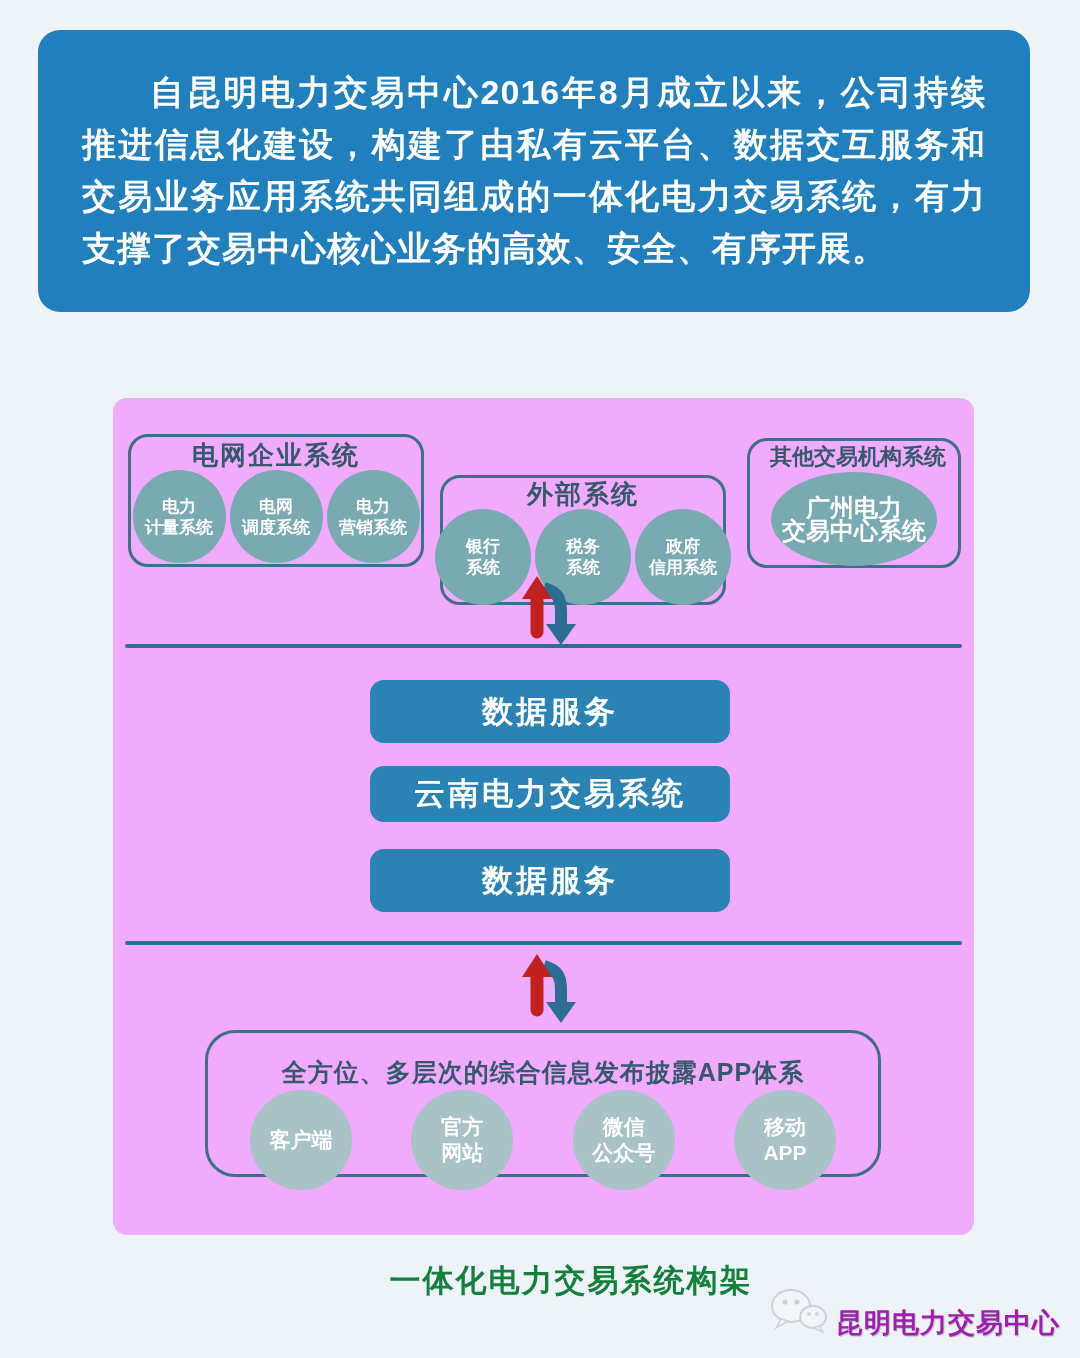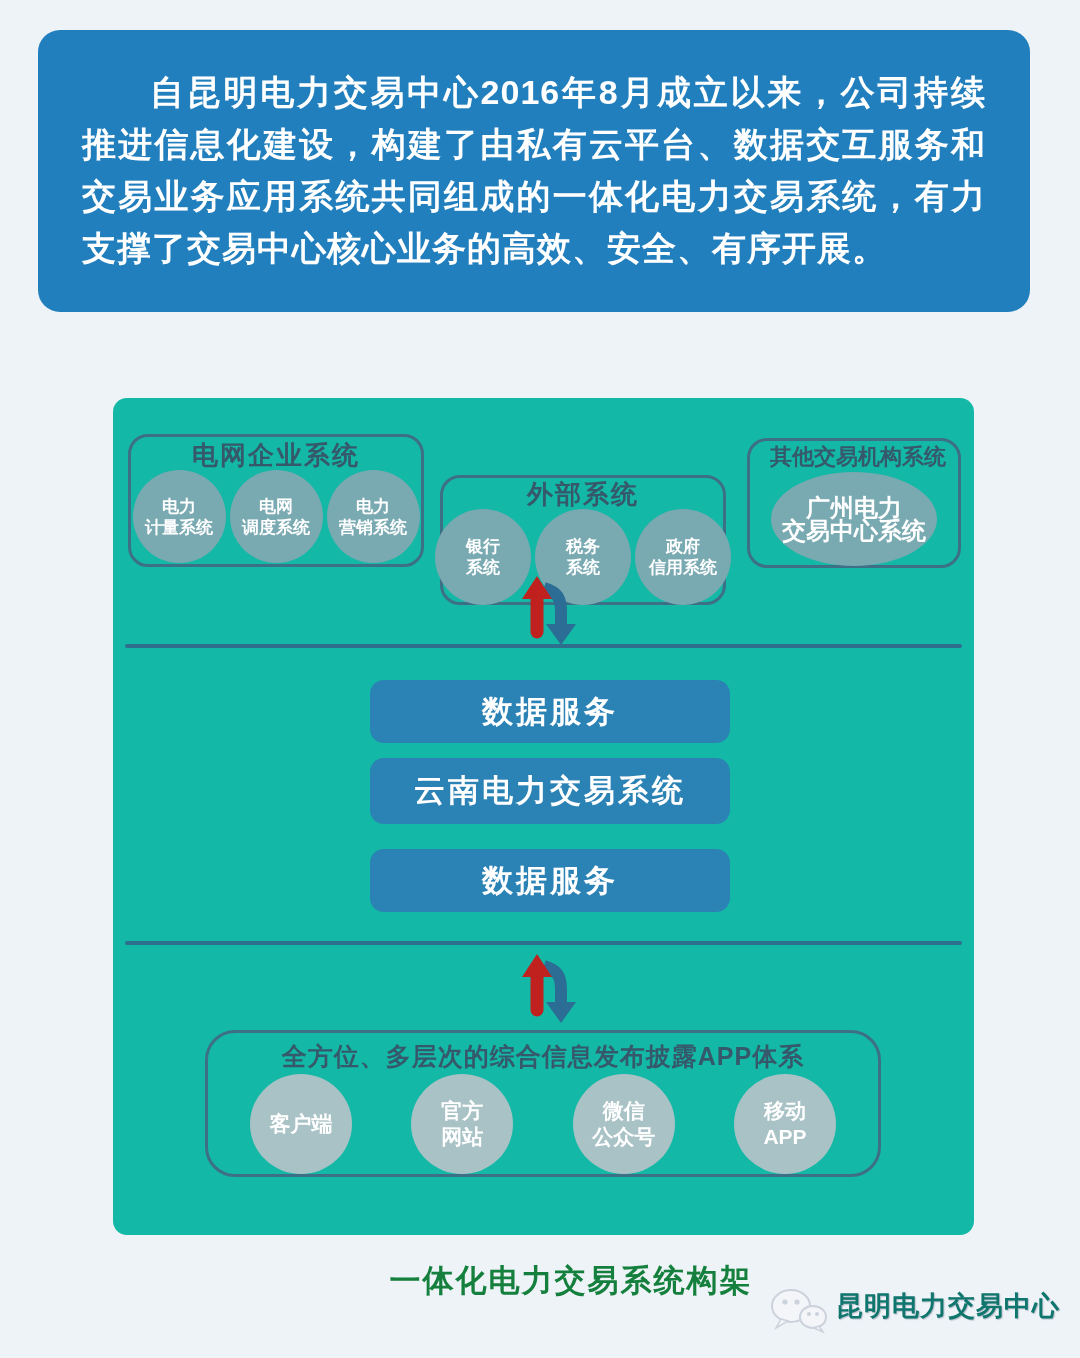--- a/index.html
+++ b/index.html
@@ -17,21 +17,21 @@
     box-sizing:border-box;padding:36px 44px 0 44px;
     color:#ffffff;font-weight:bold;font-size:34px;line-height:52px;
     letter-spacing:1px;
   }
   .intro-line{text-align:justify;text-align-last:justify;}
   .intro-line.first{text-indent:2em;}
   .intro-line.last{text-align:left;text-align-last:left;}
   
   .panel{
     position:absolute;left:113px;top:398px;width:861px;height:837px;
-    background:#14b8a6;border-radius:14px;
+    background:#f0abfc;border-radius:14px;
   }
   .group{
     position:absolute;border:3px solid #3d7086;border-radius:20px;
     box-sizing:border-box;padding-top:4px;
   }
   .group-1{left:15px;top:36px;width:296px;height:133px;}
   .group-2{left:327px;top:30px;width:286px;height:130px;padding-top:2px;margin-top:47px;}
   .group-3{left:634px;top:40px;width:214px;height:130px;padding-top:2px;}
   .group-title{
     text-align:center;font-size:26px;line-height:28px;color:#35596b;
@@ -59,27 +59,27 @@
   .hline-1{top:246px;}
   .hline-2{top:543px;}
   
   .bar{
     position:absolute;left:257px;width:360px;height:64px;
     background:#2a82b5;border-radius:14px;color:#ffffff;
     font-weight:bold;font-size:31px;letter-spacing:3px;
     display:flex;align-items:center;justify-content:center;
   }
   .bar-1{top:282px;height:63px;}
-  .bar-2{top:360px;height:66px;}
+  .bar-2{top:368px;height:56px;}
   .bar-3{top:451px;height:63px;}
   
   .app-group{
     position:absolute;left:92px;top:632px;width:676px;height:147px;
     border:3px solid #3d7086;border-radius:30px;
-    box-sizing:border-box;padding-top:8px;
+    box-sizing:border-box;padding-top:24px;
   }
   .app-title{
     text-align:center;font-size:25px;line-height:30px;color:#35596b;
     font-weight:600;letter-spacing:1px;
   }
   .app-nodes{display:flex;justify-content:space-between;padding:0 42px;margin-top:3px;}
   .app-node{
     width:102px;height:100px;border-radius:50%;background:#a9c2c6;
     color:#fff;font-weight:bold;font-size:21px;line-height:26px;
     display:flex;align-items:center;justify-content:center;
@@ -87,22 +87,22 @@
   }
   
   .caption{
     position:absolute;left:0;top:1260px;width:100%;
     box-sizing:border-box;padding-left:62px;
     text-align:center;font-size:31px;font-weight:bold;color:#15803d;
     letter-spacing:2px;
   }
   .watermark{
     position:absolute;right:20px;top:1288px;
-    display:flex;align-items:flex-start;gap:8px;
-    color:#0f766e;font-size:27px;font-weight:bold;letter-spacing:1px;
+    display:flex;align-items:flex-end;gap:8px;
+    color:#a21caf;font-size:27px;font-weight:bold;letter-spacing:1px;
     text-shadow:1px 1px 1px #b6bdc8;
   }
 </style>
 </head>
 <body>
 
 <div id="canvas">
 
   <div class="intro-box">
     <div class="intro-line first">自昆明电力交易中心2016年8月成立以来，公司持续</div>

